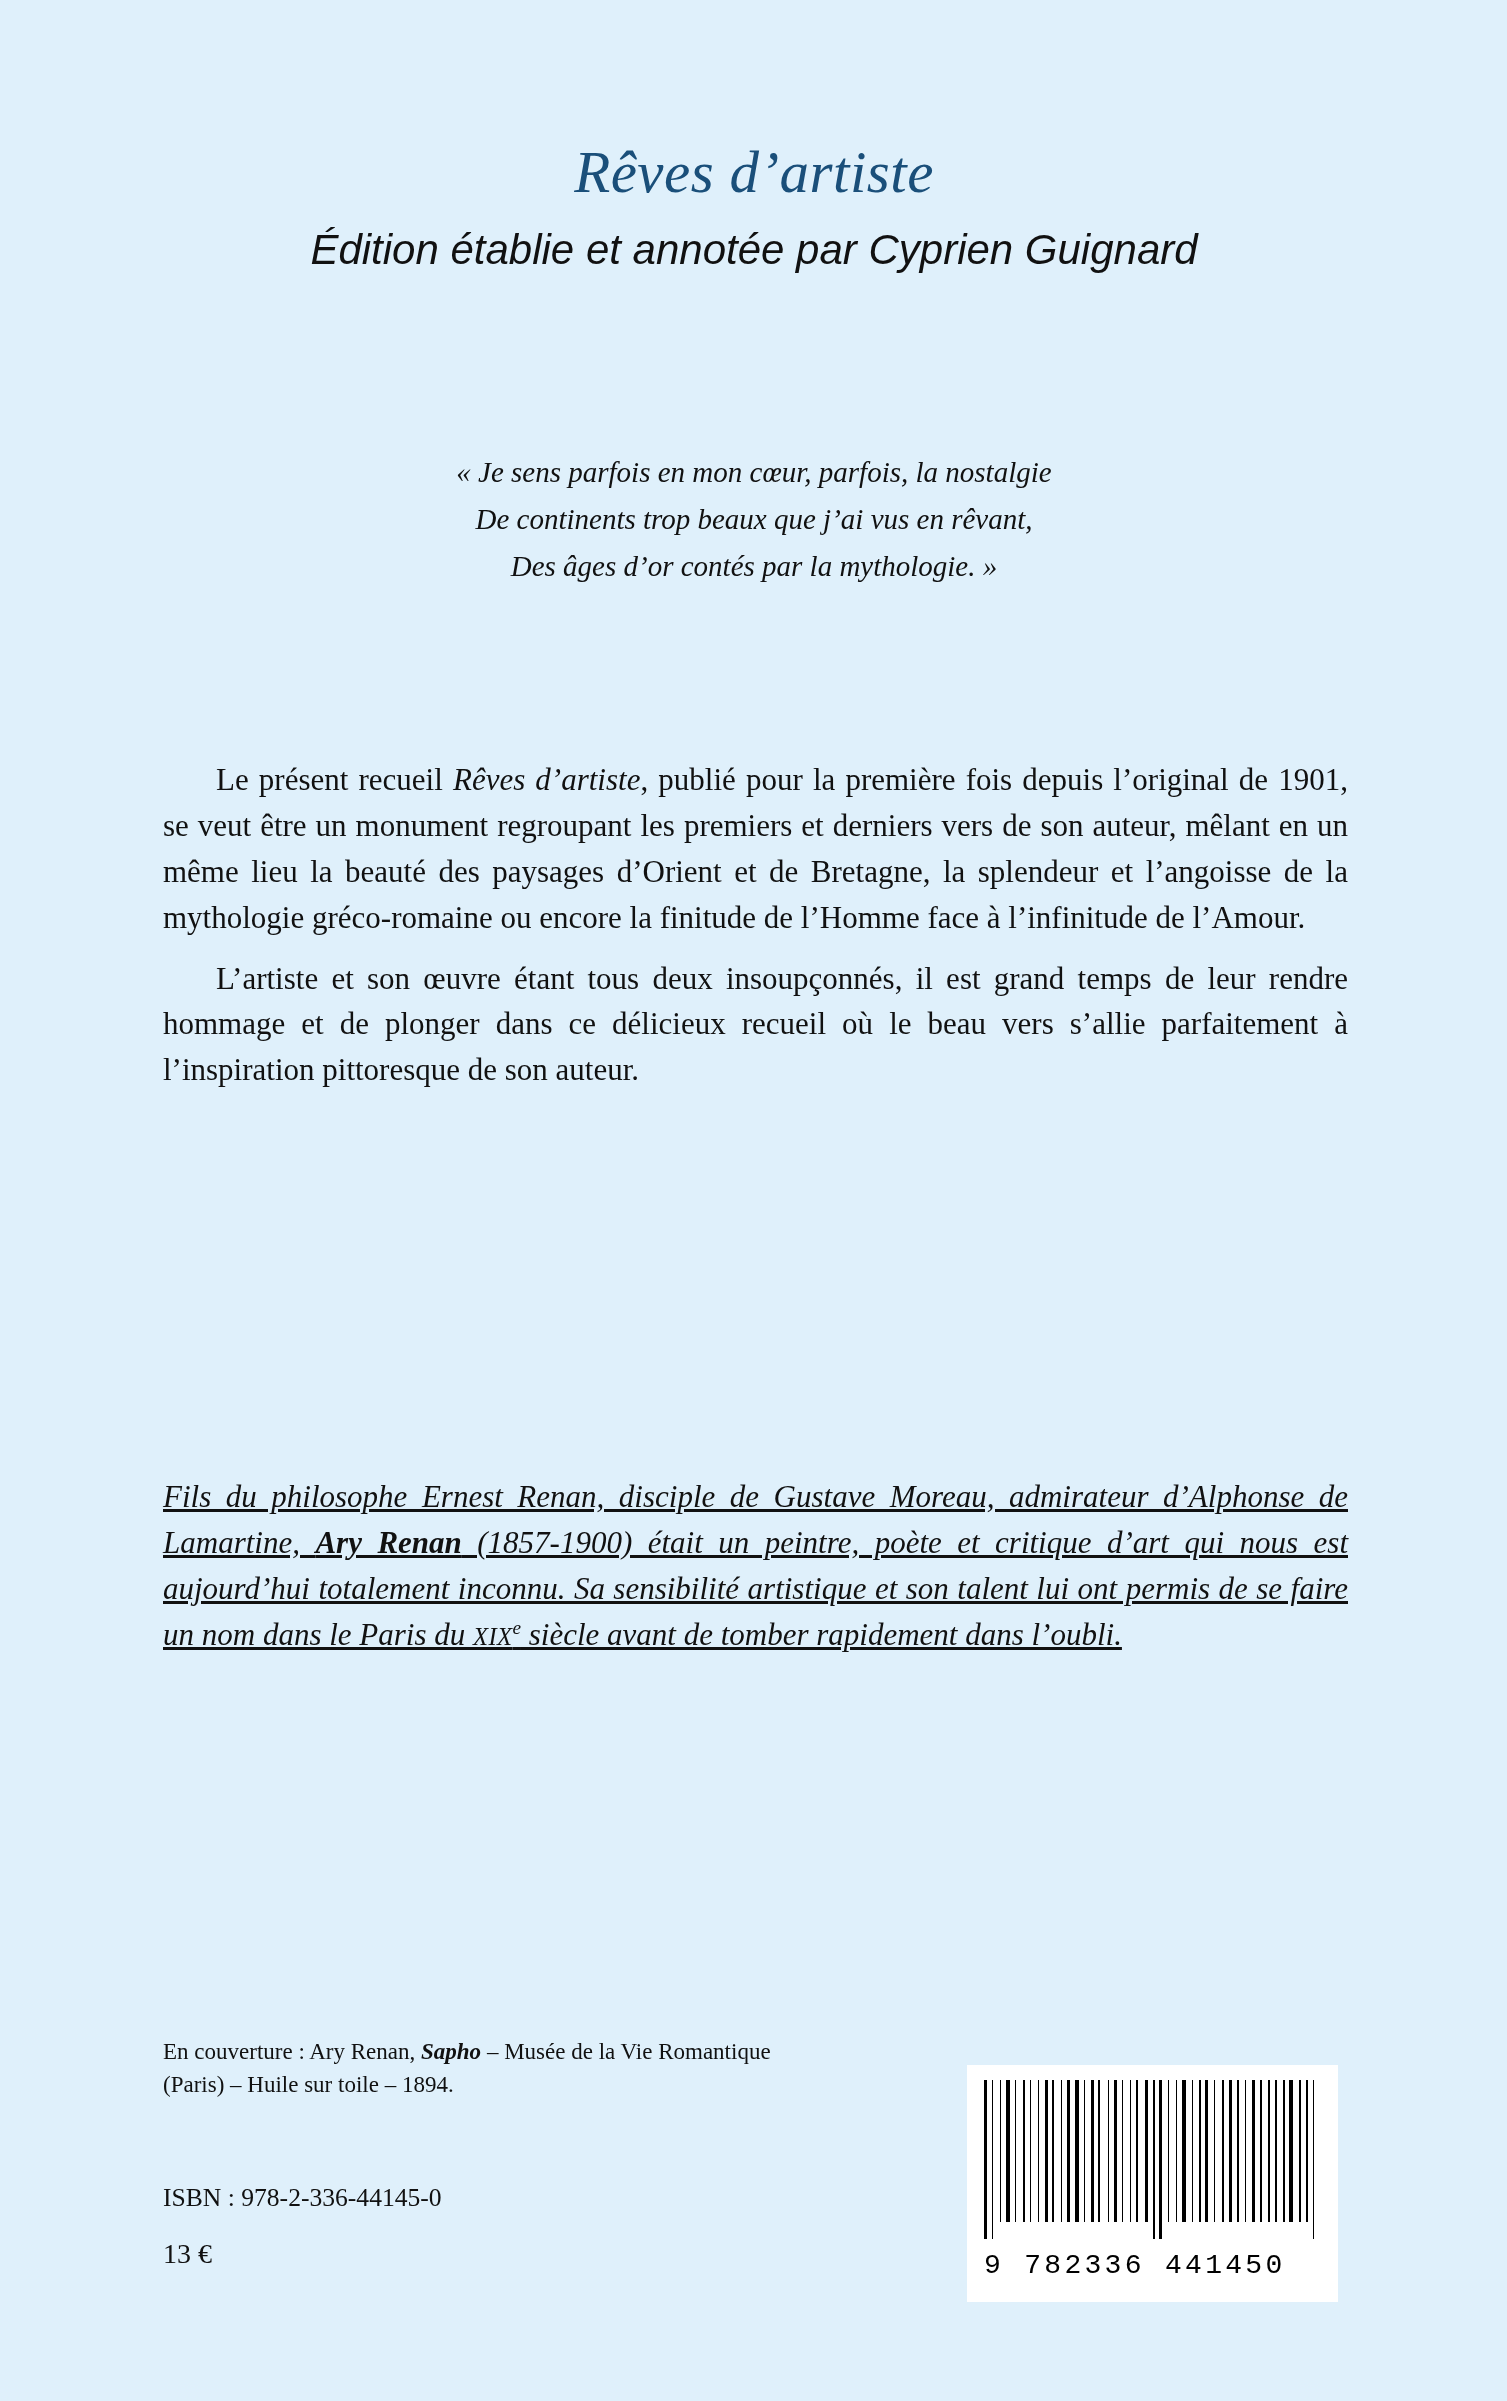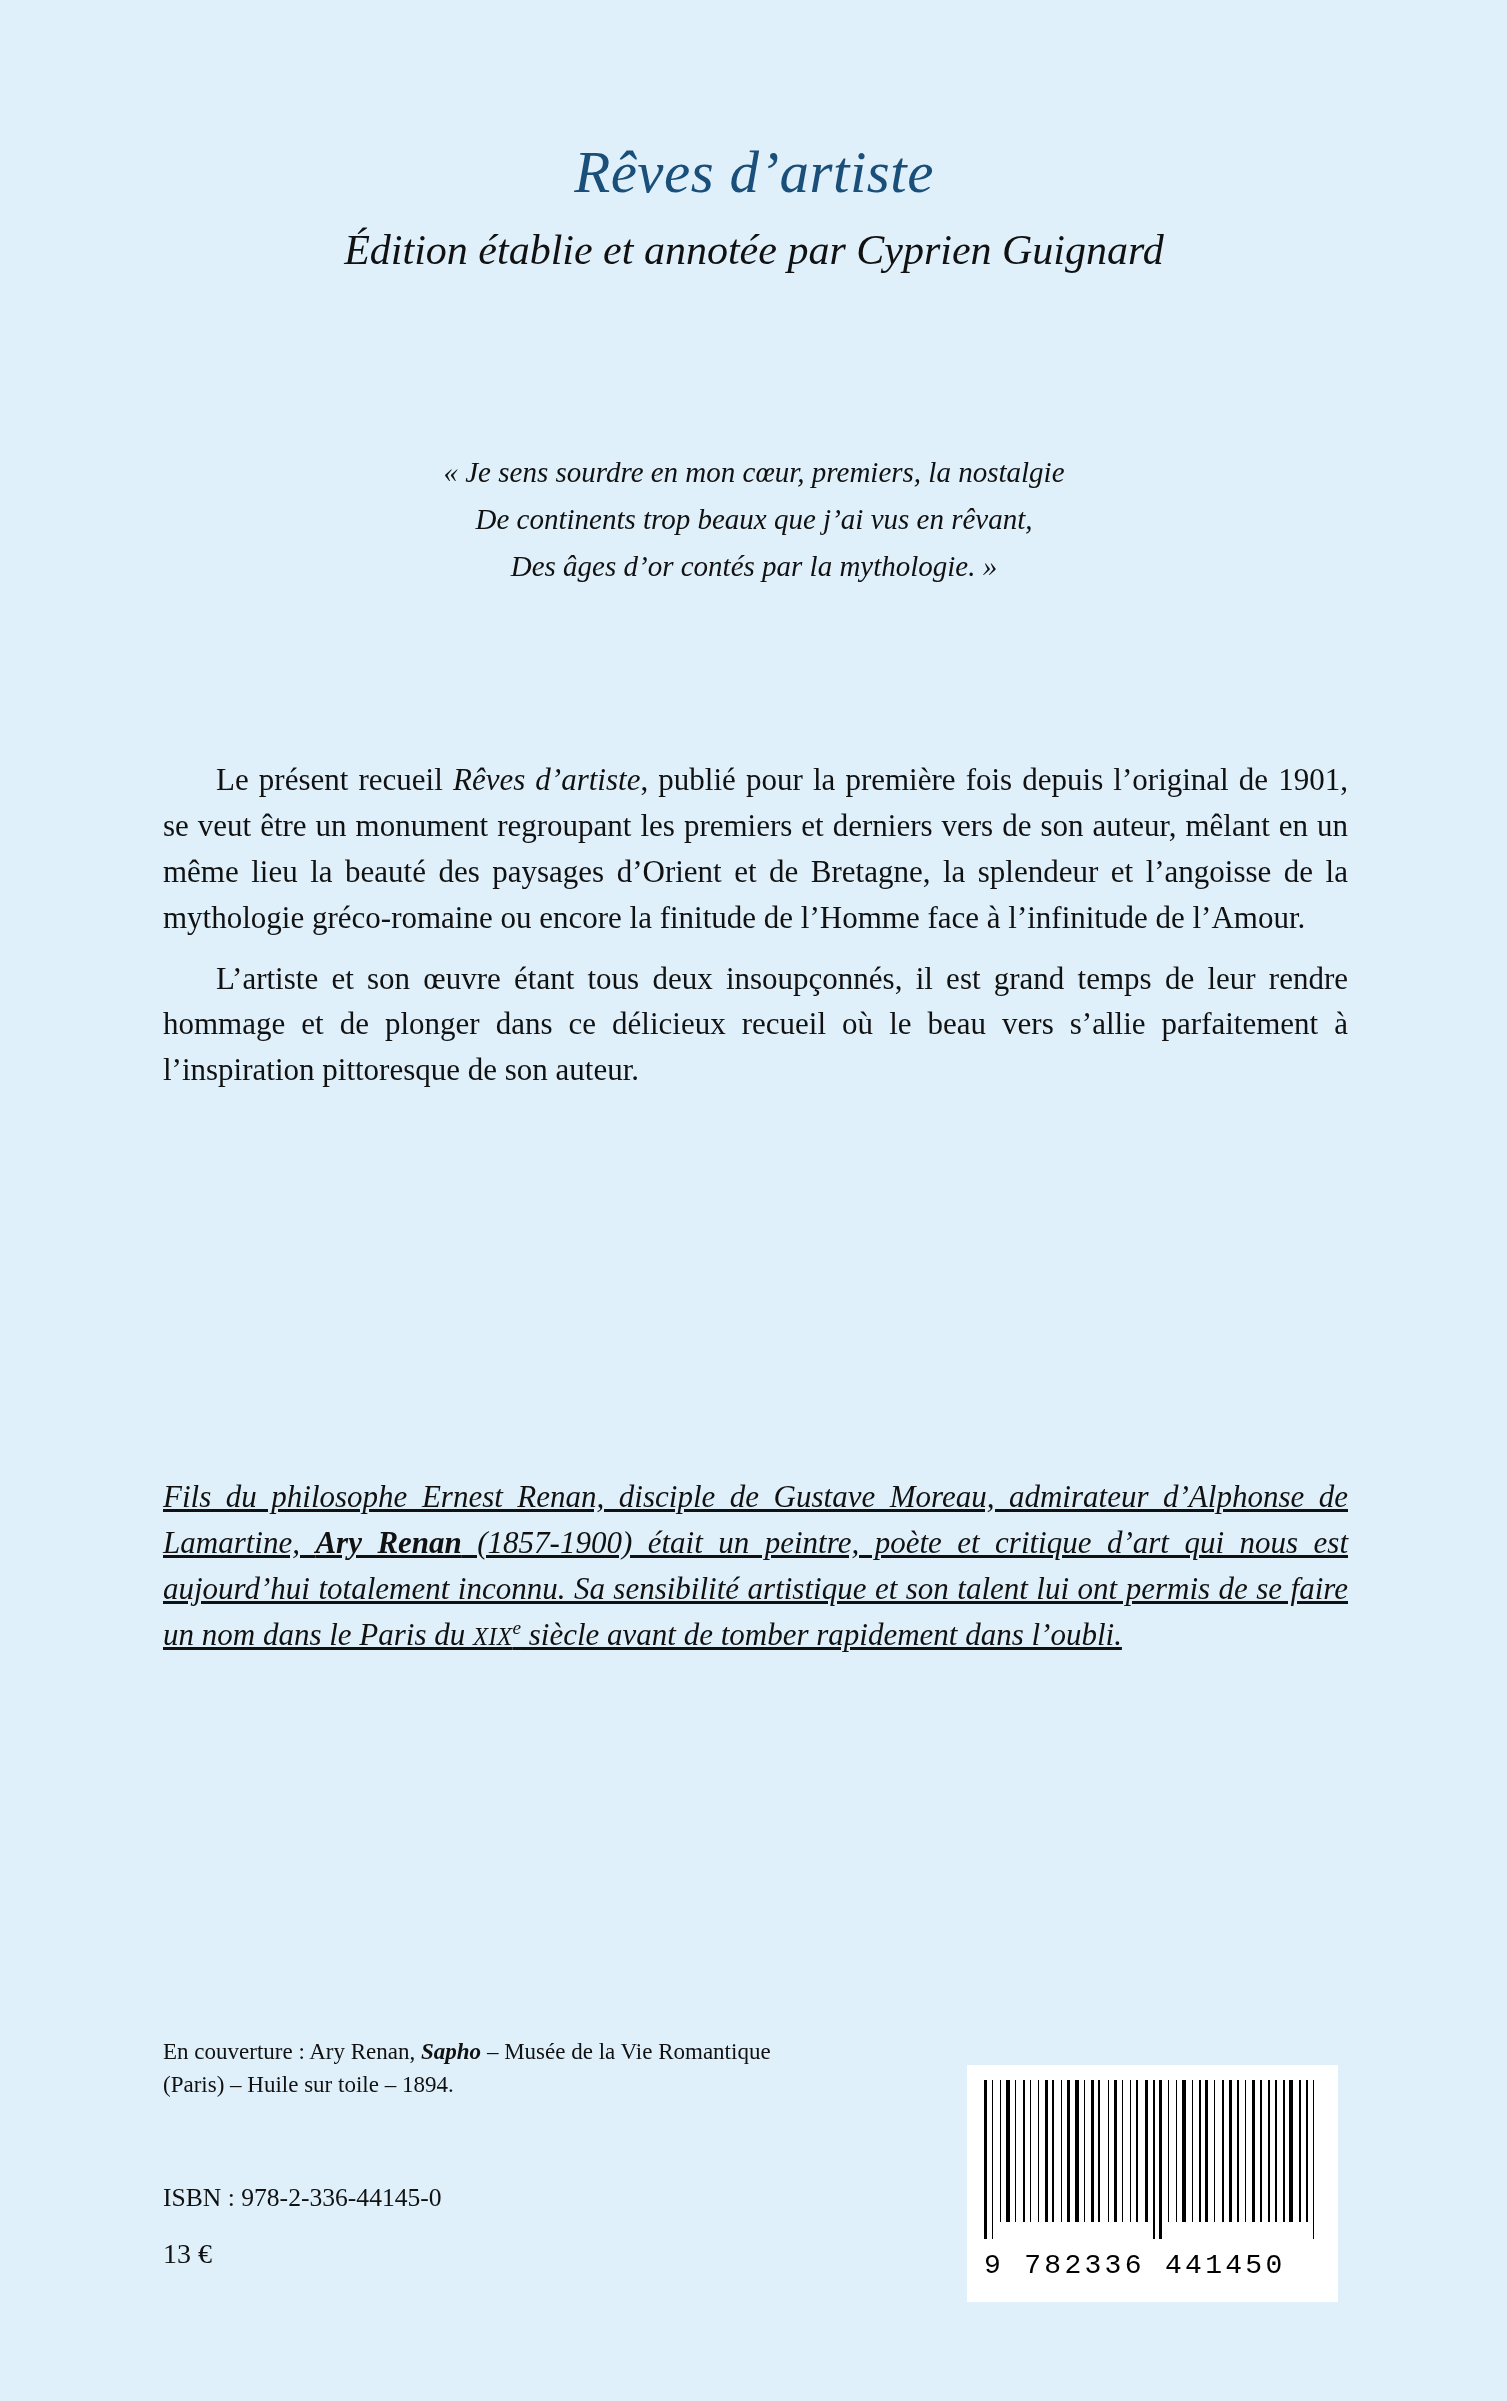--- a/index.html
+++ b/index.html
@@ -32,21 +32,21 @@
   .book-title {
     font-family: "Liberation Serif", serif;
     font-style: italic;
     font-size: 59px;
     color: #1a4f7a;
     letter-spacing: 0.5px;
     line-height: 1.1;
   }
   .subtitle {
     margin-top: 21px;
-    font-family: Liberation Serif, serif;
+    font-family: Liberation Sans, sans-serif;
     font-style: italic;
     font-size: 42px;
     color: #111;
     line-height: 1.15;
   }
 
   
   .epigraph {
     position: absolute;
     left: 0;
@@ -176,21 +176,21 @@
 <body>
 
 <div class="page">
 
   <div class="title-block">
     <div class="book-title">Rêves d’artiste</div>
     <div class="subtitle">Édition établie et annotée par Cyprien Guignard</div>
   </div>
 
   <div class="epigraph">
-    <div class="line">« Je sens sourdre en mon cœur, premiers, la nostalgie</div>
+    <div class="line">« Je sens parfois en mon cœur, parfois, la nostalgie</div>
     <div class="line">De continents trop beaux que j’ai vus en rêvant,</div>
     <div class="line">Des âges d’or contés par la mythologie. »</div>
   </div>
 
   <div class="body-text">
     <p><span>Le présent recueil </span><em>Rêves d’artiste</em><span>, publié pour la première fois depuis l’original de 1901, se veut être un monument regroupant les premiers et derniers vers de son auteur, mêlant en un même lieu la beauté des paysages d’Orient et de Bretagne, la splendeur et l’angoisse de la mythologie gréco-romaine ou encore la finitude de l’Homme face à l’infinitude de l’Amour.</span></p>
     <p>L’artiste et son œuvre étant tous deux insoupçonnés, il est grand temps de leur rendre hommage et de plonger dans ce délicieux recueil où le beau vers s’allie parfaitement à l’inspiration pittoresque de son auteur.</p>
   </div>
 
   <div class="bio">

